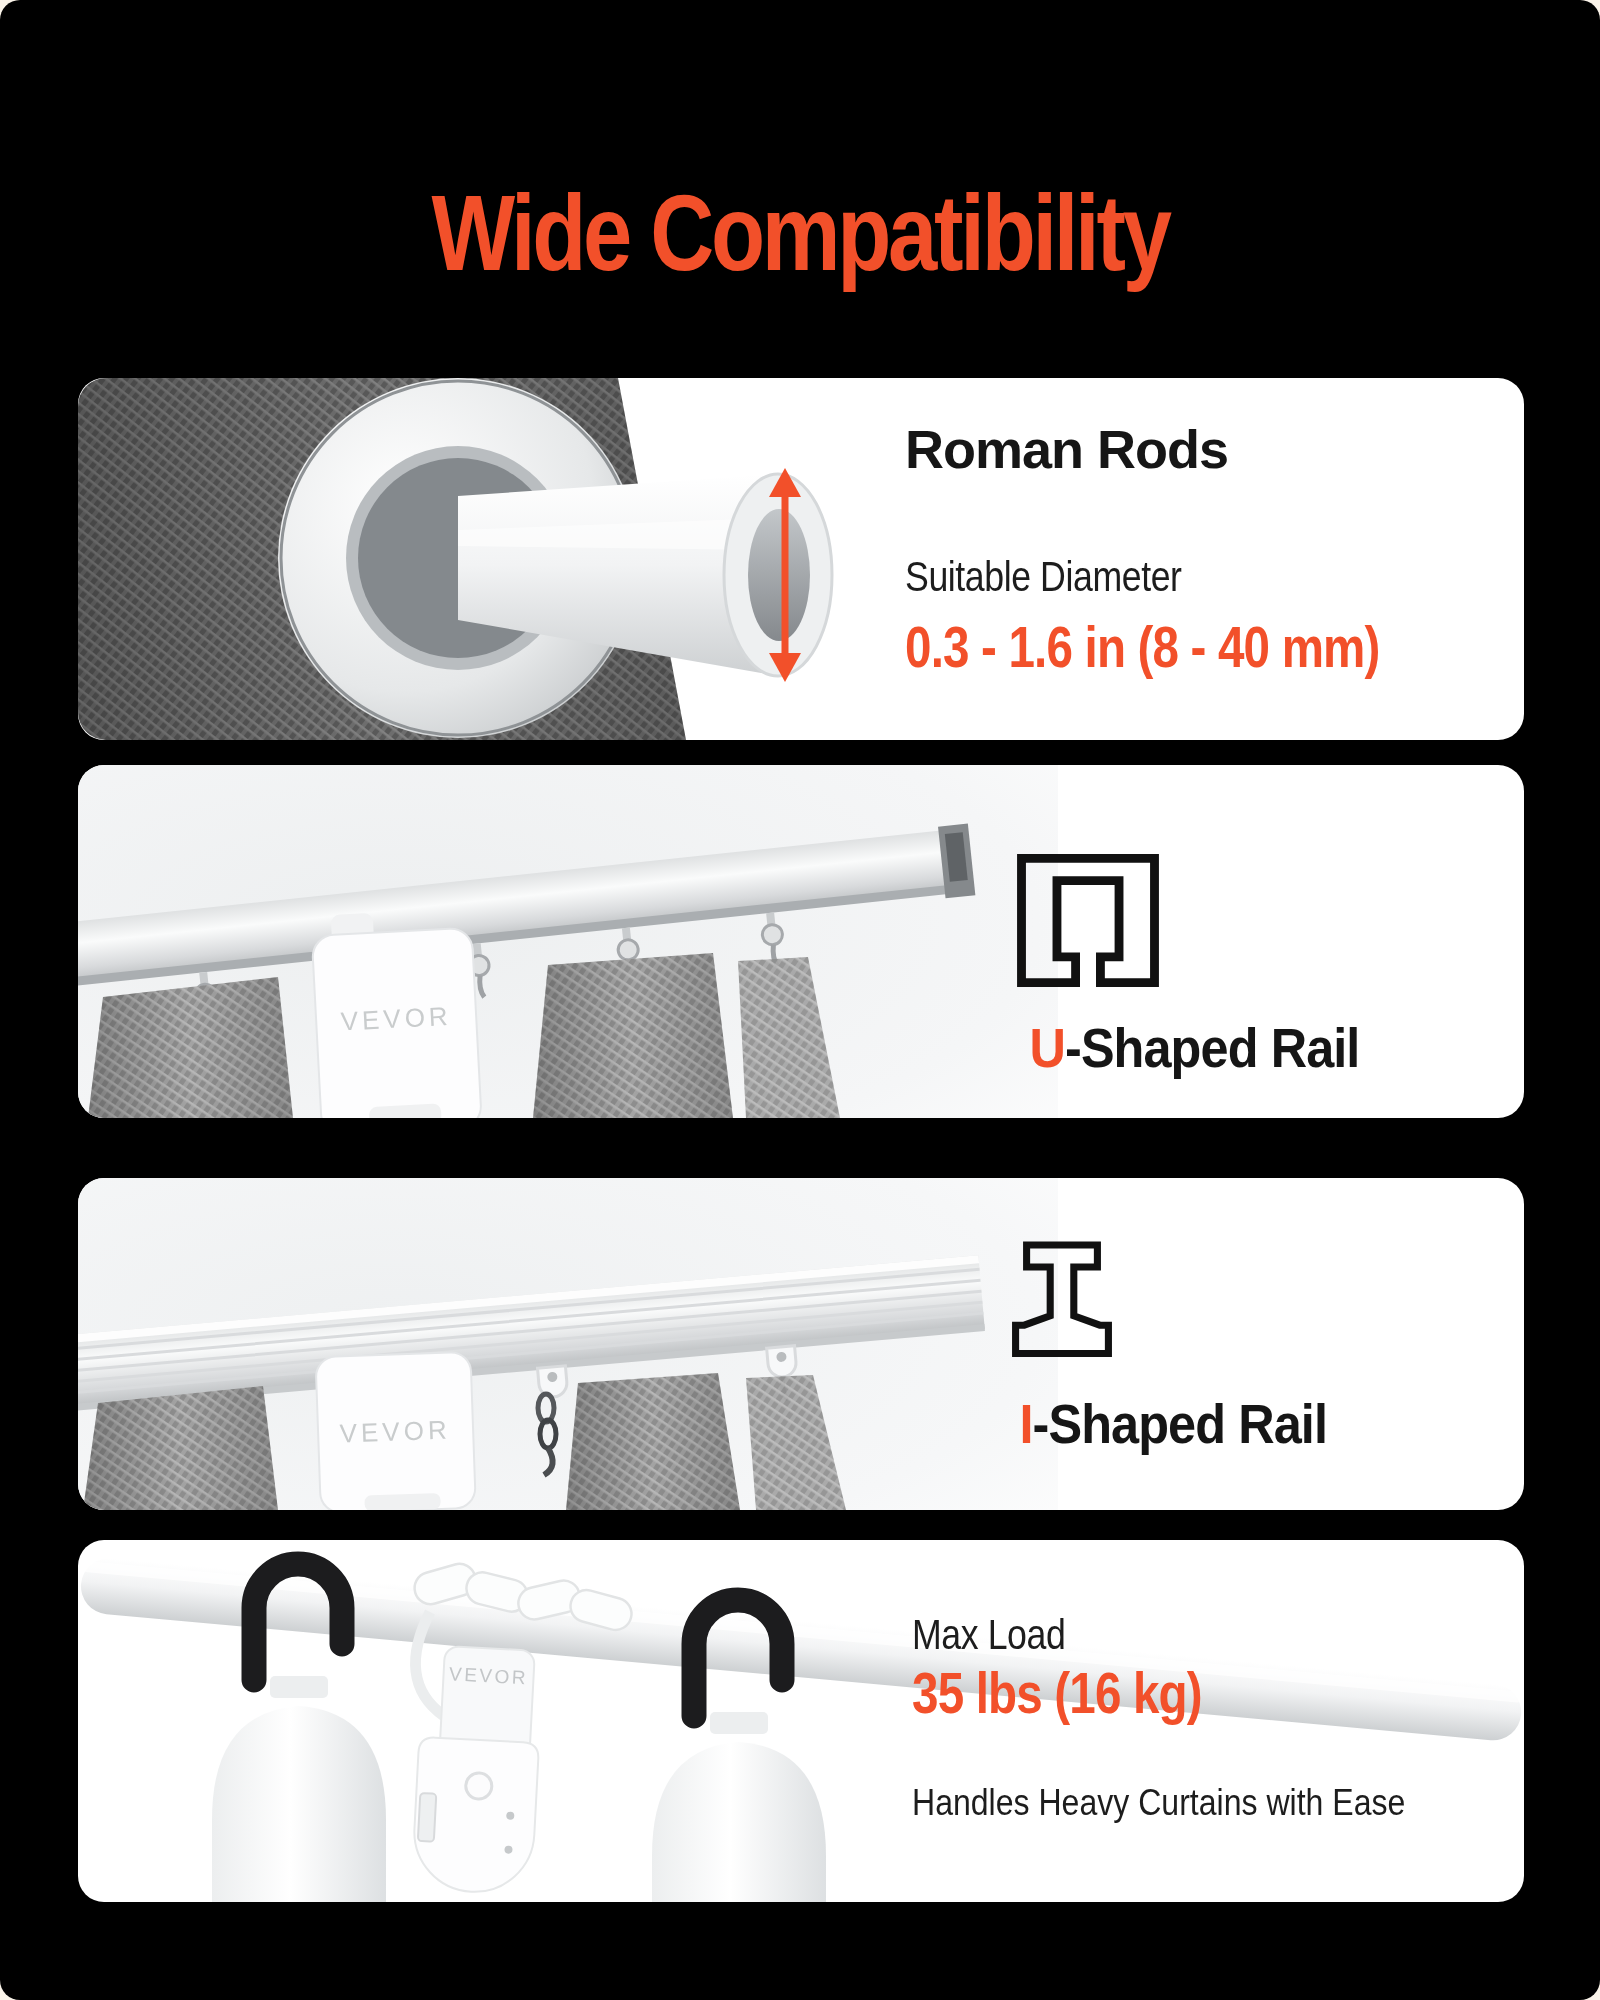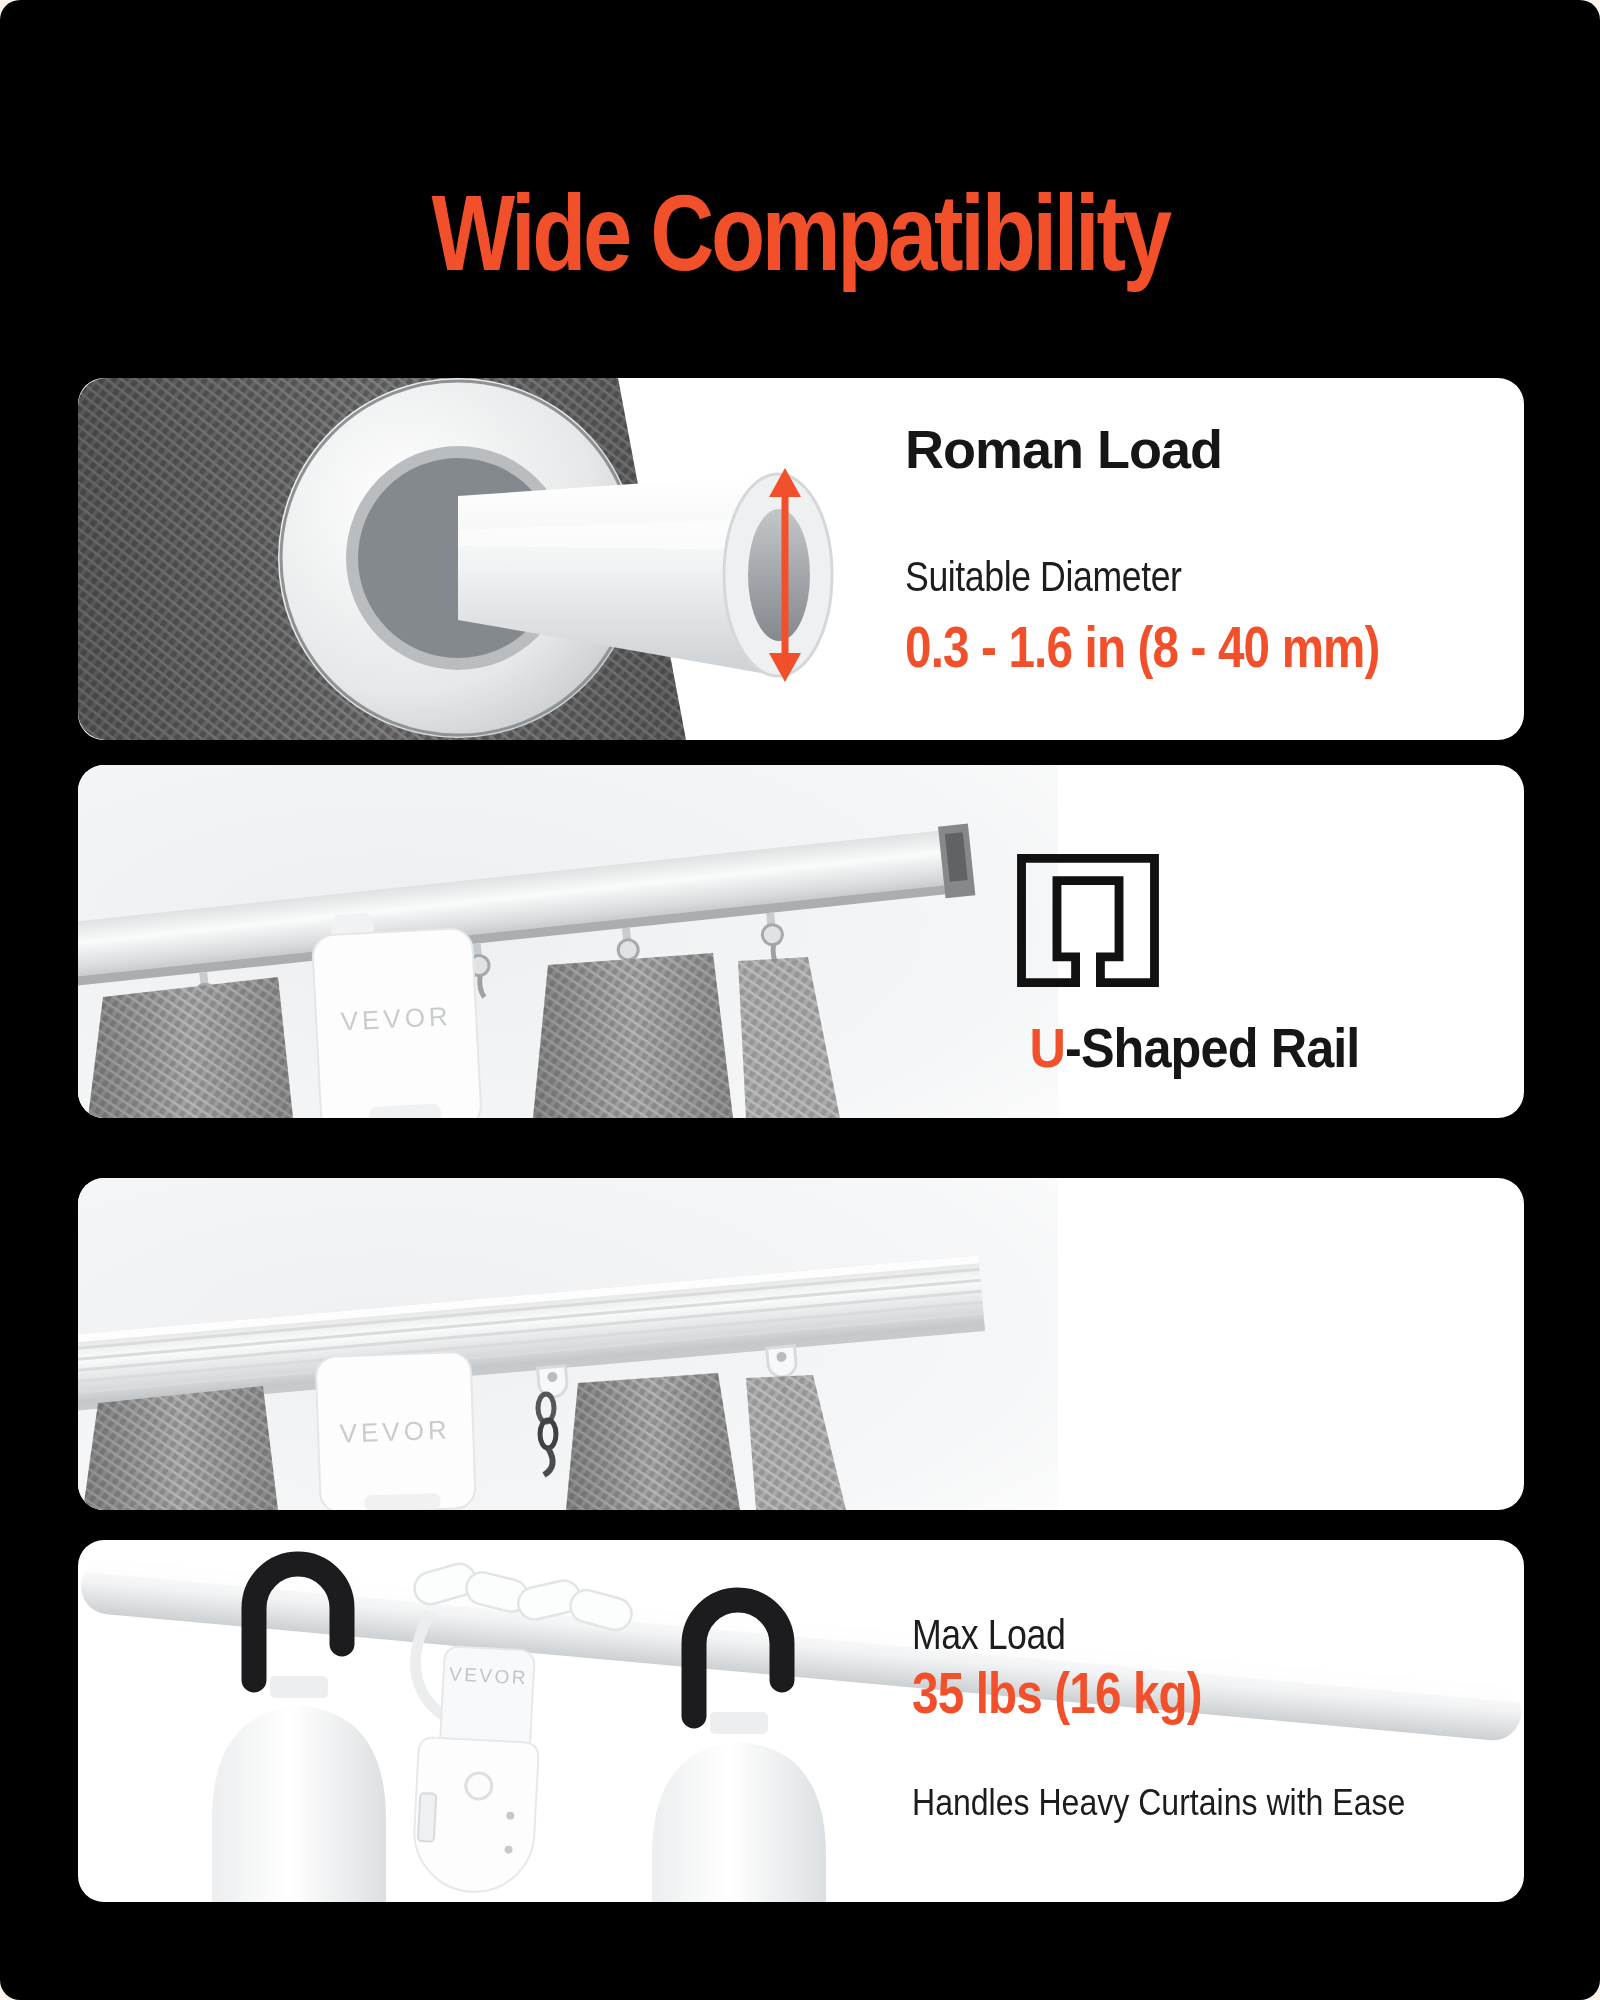--- a/index.html
+++ b/index.html
@@ -103,21 +103,21 @@
         <ellipse cx="700" cy="197" rx="54" ry="101" fill="#eef0f1"></ellipse>
         <ellipse cx="700" cy="197" rx="54" ry="101" fill="none" stroke="#d5d8da" stroke-width="3"></ellipse>
         <ellipse cx="701" cy="197" rx="31" ry="66" fill="url(#holeG)"></ellipse>
       </g>
       <g fill="#F2502A">
         <line x1="707" y1="112" x2="707" y2="282" stroke="#F2502A" stroke-width="7"></line>
         <polygon points="707,90 691,119 723,119"></polygon>
         <polygon points="707,304 691,275 723,275"></polygon>
       </g>
     </svg>
-    <div class="txt sec-title" style="left:827px;top:42px;">Roman Load</div>
+    <div class="txt sec-title" style="left:827px;top:42px;">Roman Rods</div>
     <div class="txt spec-label" style="left:827px;top:176px;">Suitable Diameter</div>
     <div class="txt spec-value" style="left:827px;top:238px;">0.3 - 1.6 in (8 - 40 mm)</div>
   </section>
 
   <section class="card card2">
     <div class="photo2bg"></div>
     <svg class="photo" width="980" height="353" viewBox="0 0 980 353">
       <g transform="rotate(-6 460 140)">
         <rect x="-30" y="108" width="925" height="62" fill="url(#railG)"></rect>
         <rect x="-30" y="163" width="925" height="9" fill="#aaaeb1"></rect>
@@ -213,20 +213,26 @@
         <path d="M500,205 L640,195 L662,332 L488,332 Z" fill="url(#weaveL)"></path>
         <path d="M500,205 L640,195 L662,332 L488,332 Z" fill="url(#fabShade)"></path>
         <path d="M668,200 L735,197 L768,332 L678,332 Z" fill="url(#weaveL)" opacity="0.92"></path>
       </g>
       <g transform="rotate(-2 330 250)">
         <rect x="240" y="176" width="155" height="156" rx="20" fill="#fdfdfe" stroke="#e4e6e8" stroke-width="2"></rect>
         <text x="317" y="262" text-anchor="middle" font-size="26" letter-spacing="4" fill="#c9cccd">VEVOR</text>
         <rect x="284" y="316" width="76" height="16" rx="7" fill="#f0f1f2"></rect>
       </g>
     </svg>
+    <div class="rail-block rb3">
+      <svg width="118" height="130" viewBox="0 0 150 150">
+        <path d="M30,5 H120 V33 H90 V95 L123,107 H134 V143 H16 V107 H27 L60,95 V33 H30 Z" fill="none" stroke="#111111" stroke-width="9" stroke-linejoin="miter"></path>
+      </svg>
+      <div class="rail-label"><span class="accent">I</span><span>-Shaped Rail</span></div>
+    </div>
   </section>
 
   <section class="card card4">
     <svg class="photo" width="1446" height="362" viewBox="0 0 1446 362">
       <g transform="rotate(5.2 720 110)">
         <rect x="0" y="81" width="1446" height="56" rx="28" fill="url(#rodG)"></rect>
         <rect x="0" y="86" width="1446" height="11" rx="5" fill="#ffffff" opacity="0.7"></rect>
       </g>
       <g>
         <path d="M176,140 V68 A44,44 0 0 1 264,68 V104" stroke="#1c1c1e" stroke-width="25" fill="none" stroke-linecap="round"></path>

